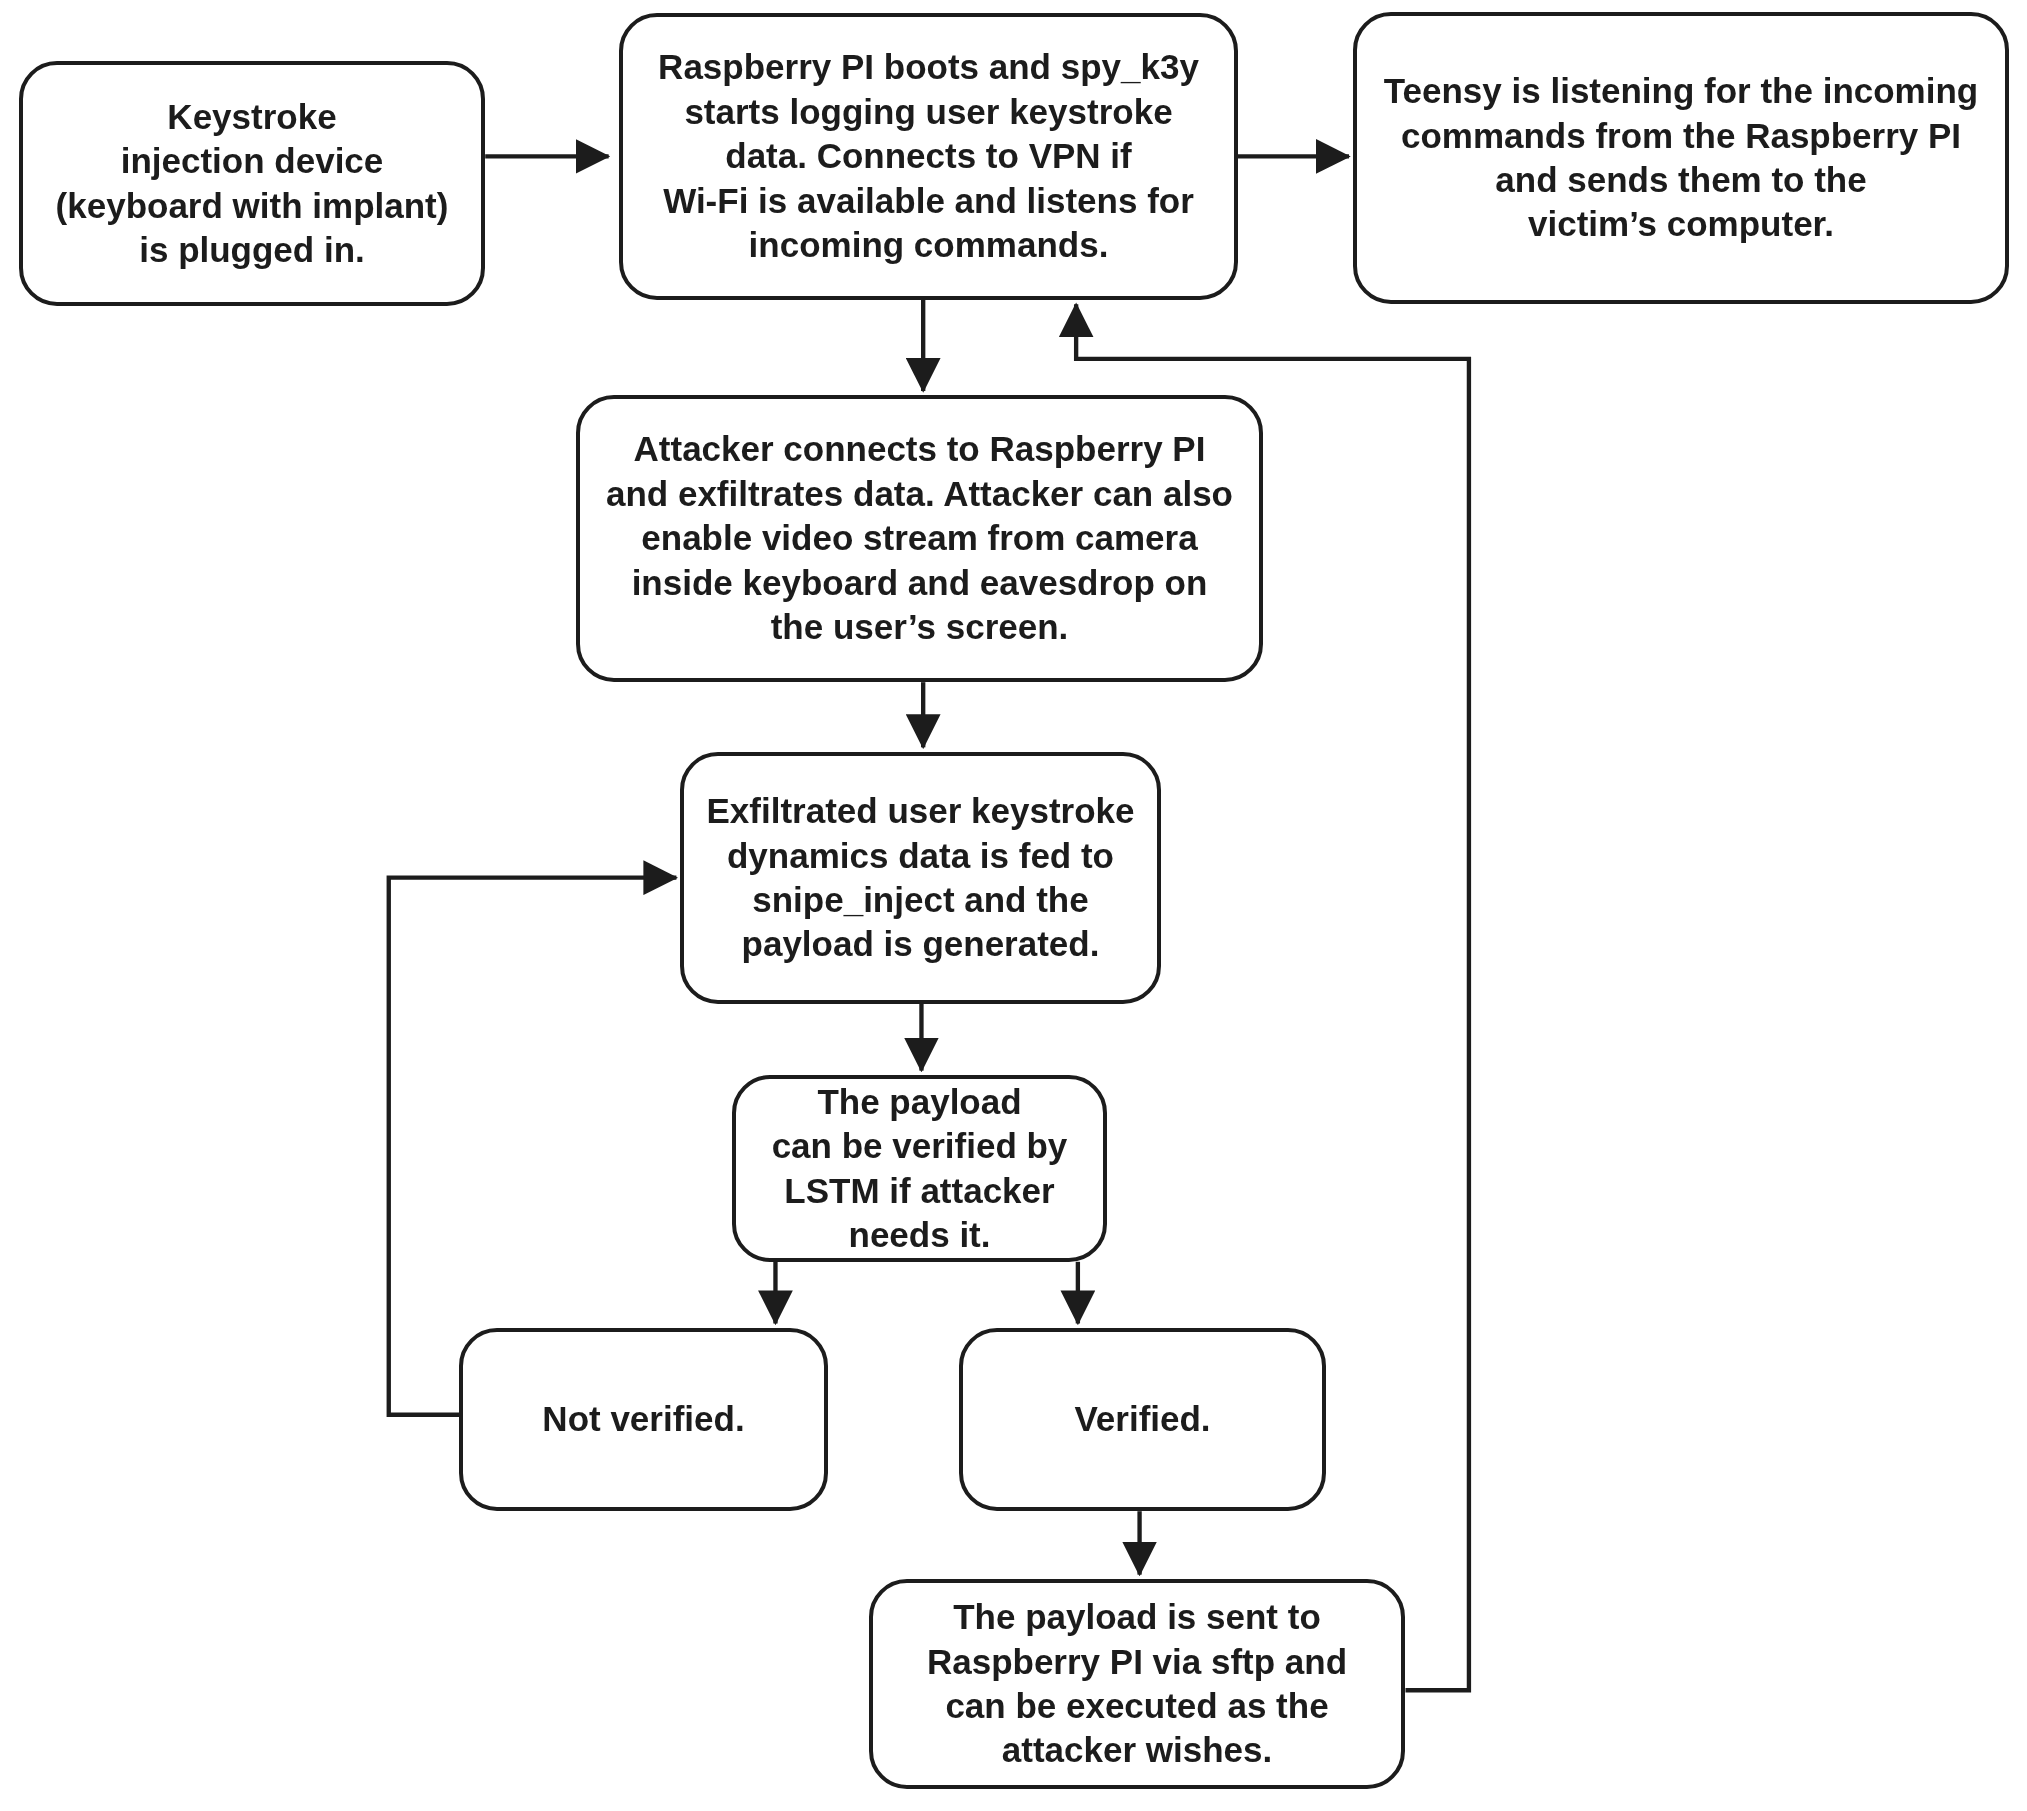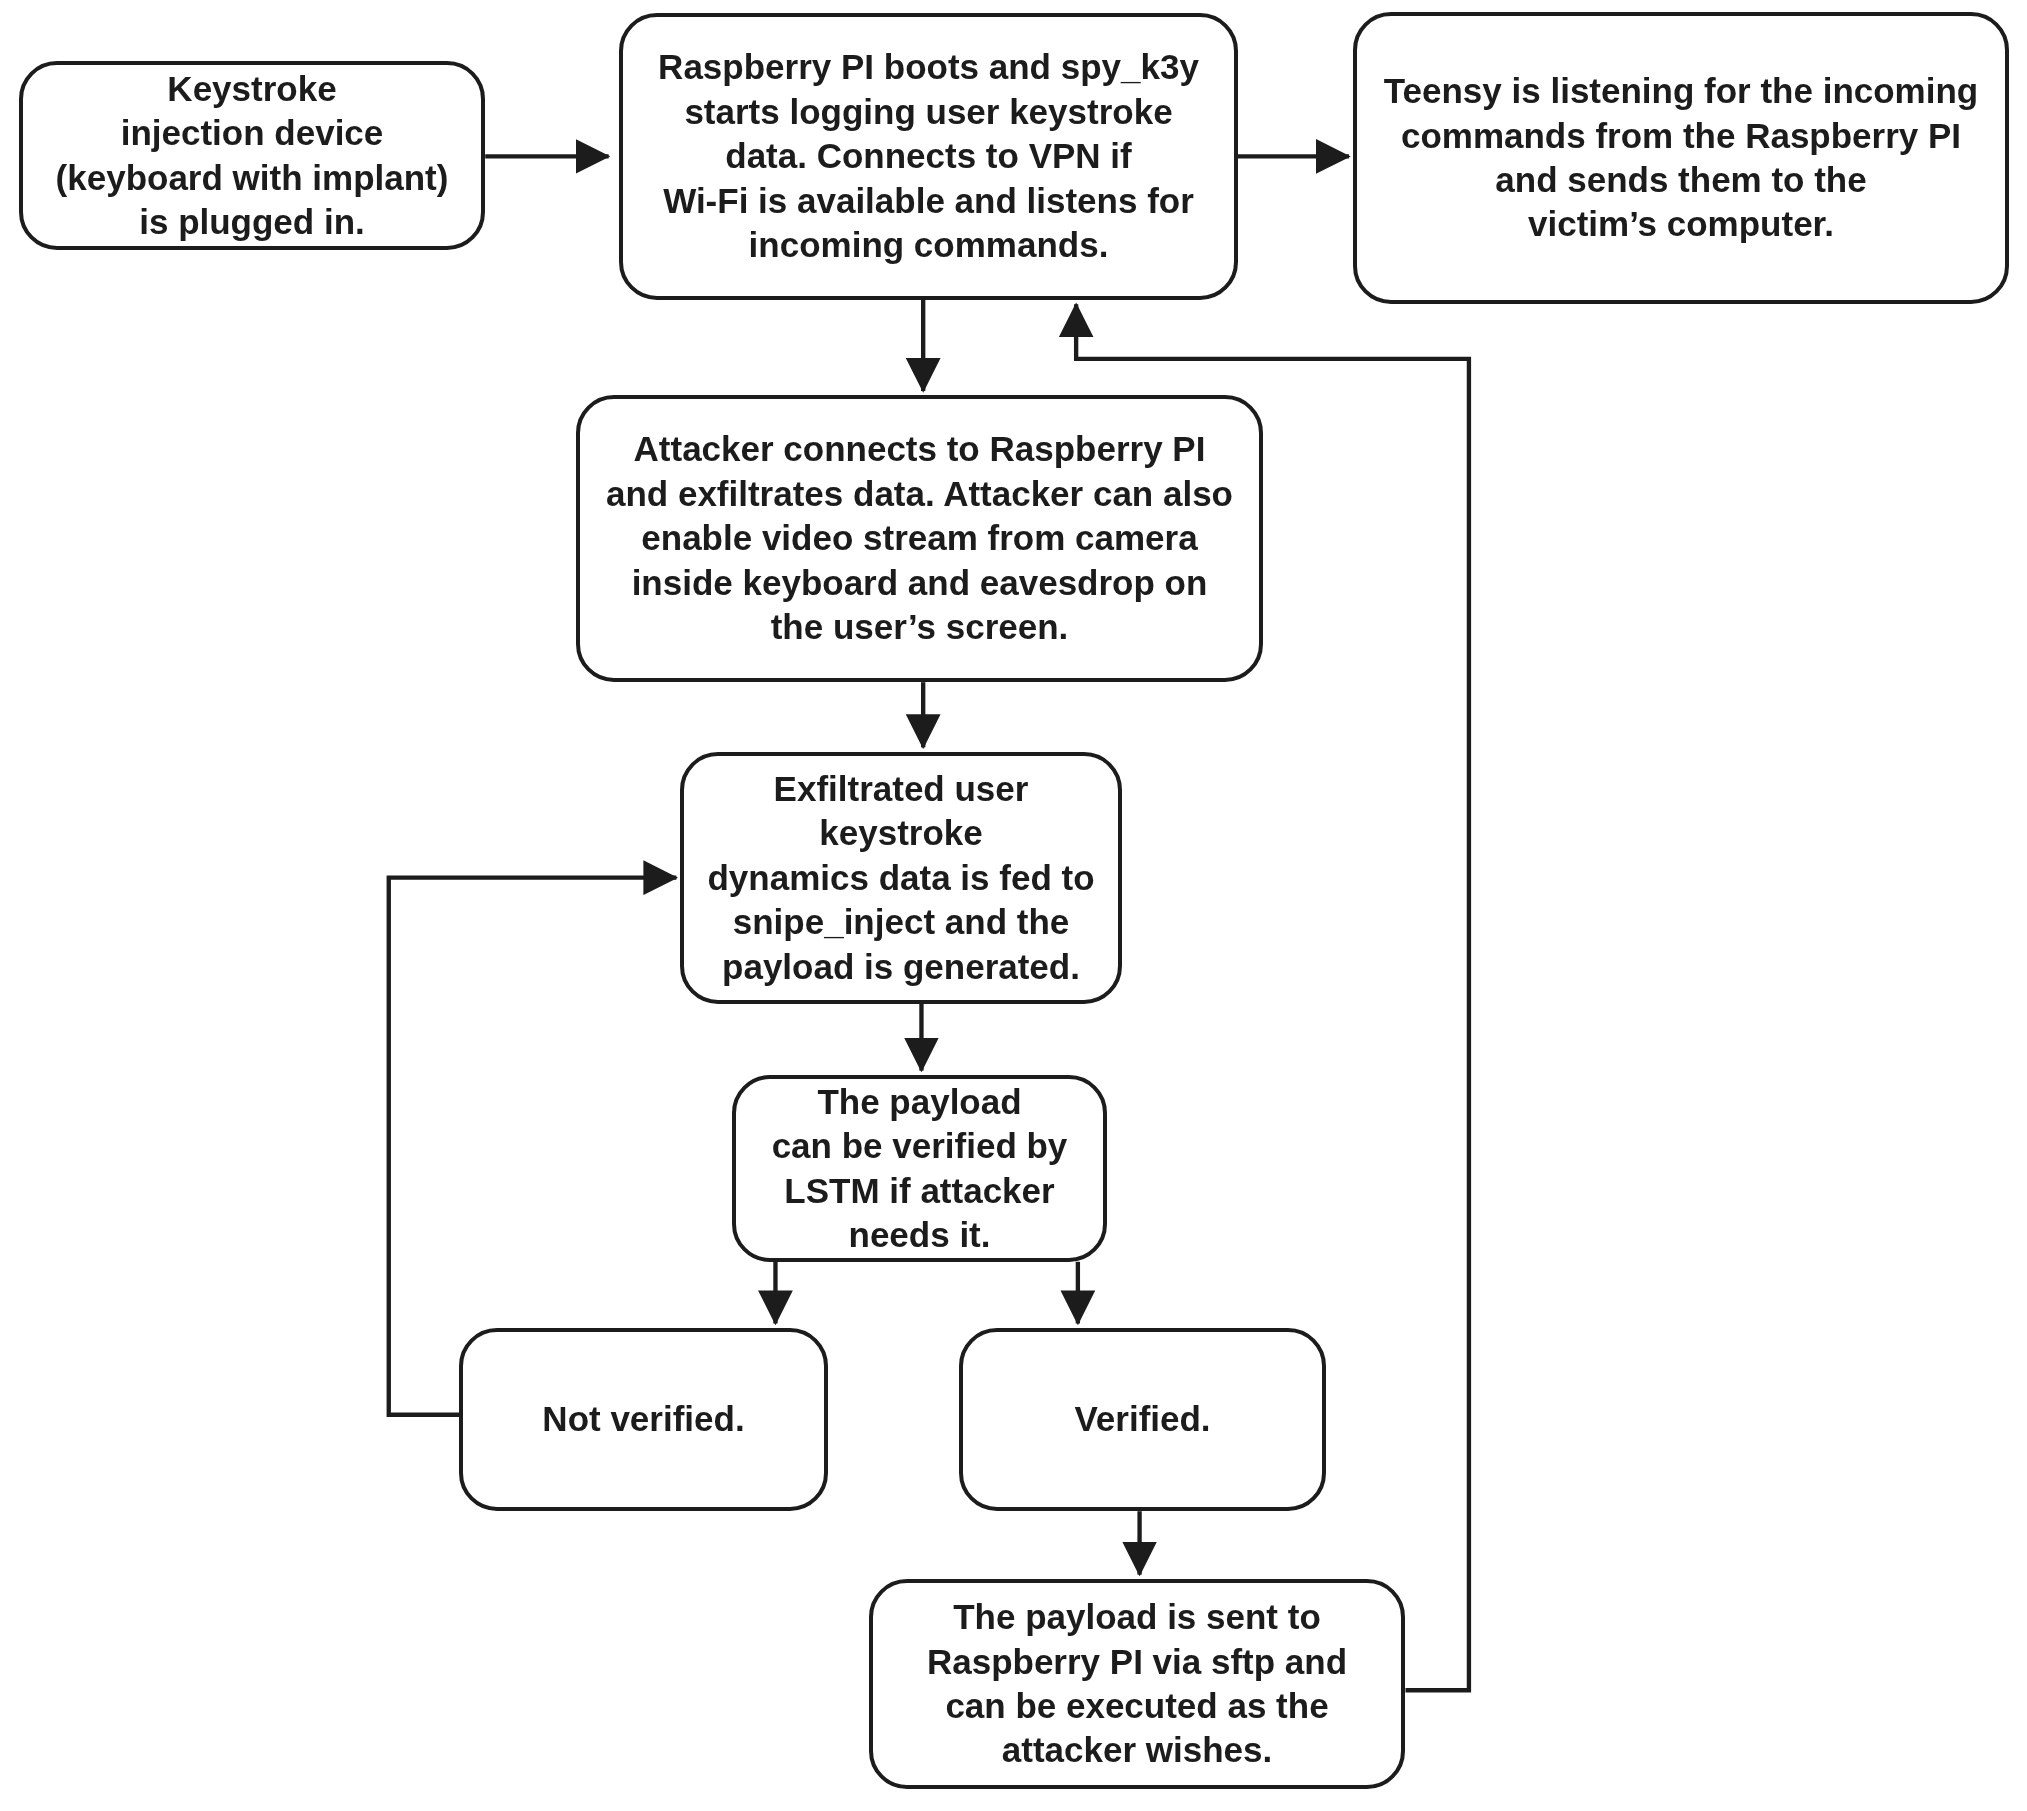--- a/index.html
+++ b/index.html
@@ -71,21 +71,21 @@
 
     <line class="edge" x1="1240" y1="1452" x2="1240" y2="1523" marker-end="url(#arrowhead)"></line>
 
     <line class="edge" x1="1311" y1="1739" x2="1311" y2="1812" marker-end="url(#arrowhead)"></line>
 
     <polyline class="edge" points="528,1628 447,1628 447,1010 778,1010" marker-end="url(#arrowhead)"></polyline>
 
     <polyline class="edge" points="1617,1945 1690,1945 1690,413 1238,413 1238,350" marker-end="url(#arrowhead)"></polyline>
   </svg>
 
-  <div class="node" style="left:19px;   top:61px;   width:466px; height:189px;">Keystroke
+  <div class="node" style="left:19px;   top:61px;   width:466px; height:245px;">Keystroke
 injection device
 (keyboard with implant)
 is plugged in.</div>
 
   <div class="node" style="left:619px;  top:13px;   width:619px; height:287px;">Raspberry PI boots and spy_k3y
 starts logging user keystroke
 data. Connects to VPN if
 Wi-Fi is available and listens for
 incoming commands.</div>
 
@@ -93,21 +93,21 @@
 commands from the Raspberry PI
 and sends them to the
 victim’s computer.</div>
 
   <div class="node" style="left:576px;  top:395px;  width:687px; height:287px;">Attacker connects to Raspberry PI
 and exfiltrates data. Attacker can also
 enable video stream from camera
 inside keyboard and eavesdrop on
 the user’s screen.</div>
 
-  <div class="node" style="left:680px;  top:752px;  width:442px; height:252px;">Exfiltrated user keystroke
+  <div class="node" style="left:680px;  top:752px;  width:481px; height:252px;">Exfiltrated user keystroke
 dynamics data is fed to
 snipe_inject and the
 payload is generated.</div>
 
   <div class="node" style="left:732px;  top:1075px; width:375px; height:187px;">The payload
 can be verified by
 LSTM if attacker
 needs it.</div>
 
   <div class="node" style="left:459px;  top:1328px; width:369px; height:183px;">Not verified.</div>

